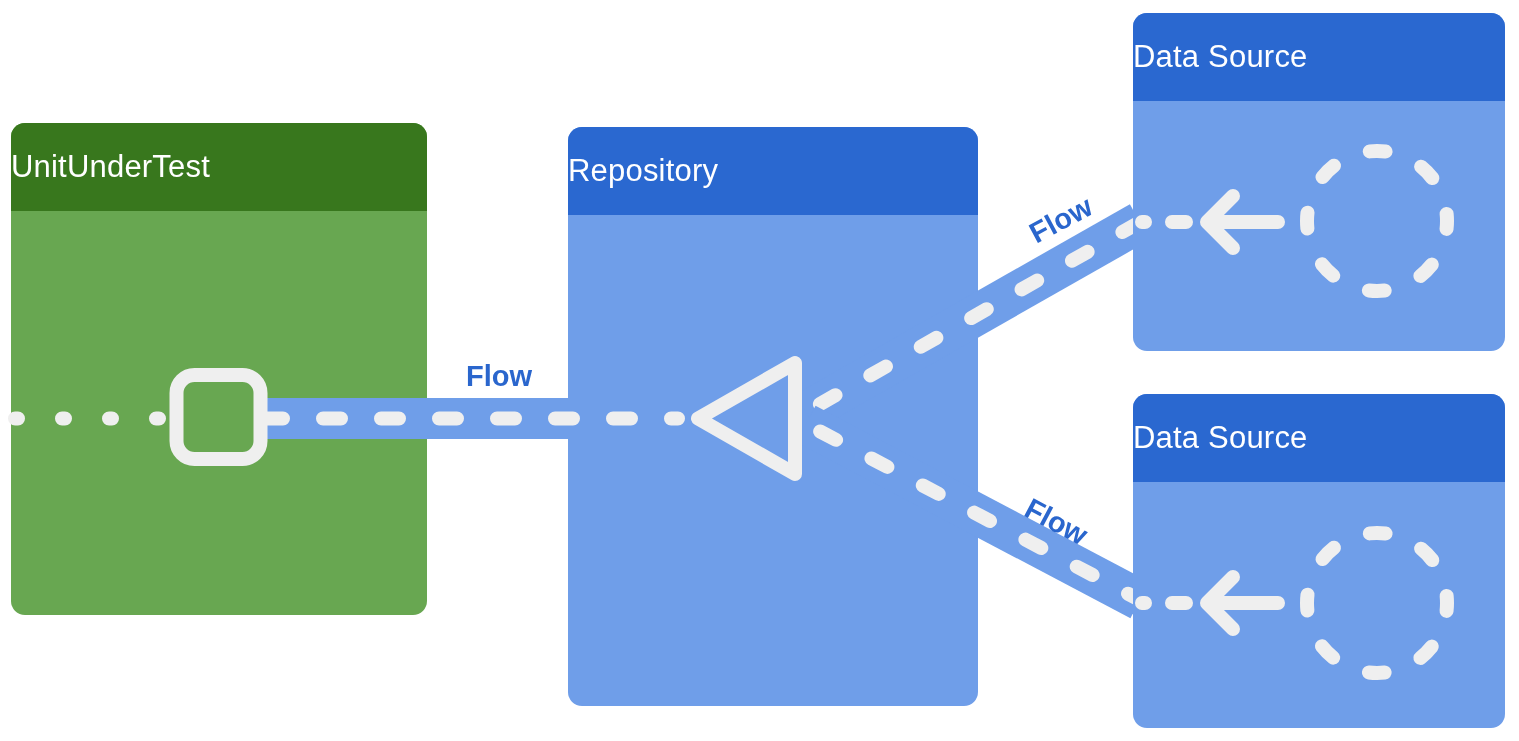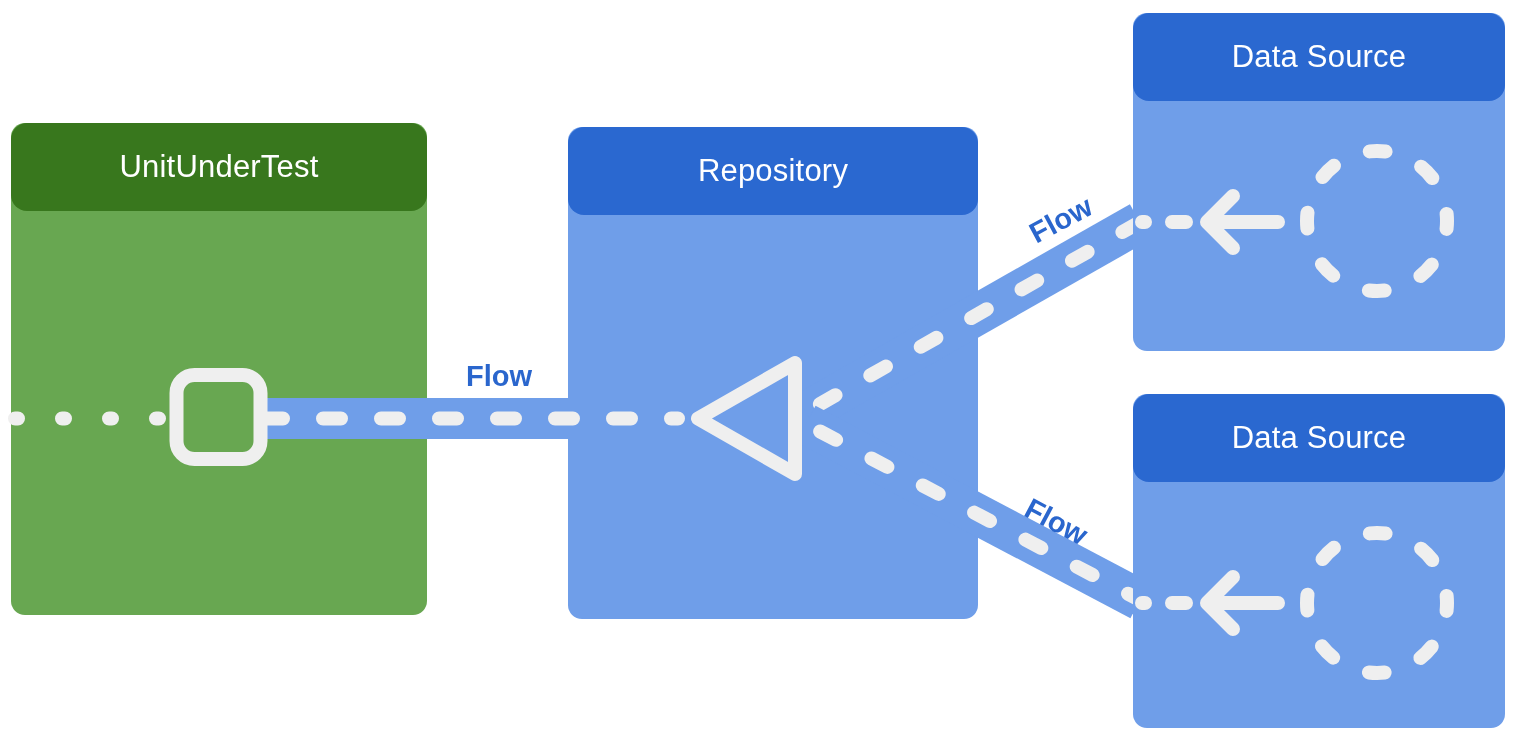--- a/index.html
+++ b/index.html
@@ -2,21 +2,21 @@
 <html style="--canvas: #ffffff; --green-header: #38771d; --green-body: #68a751; --blue-header: #2a68d0; --blue-body: #6f9ee9; --band: #6f9ee9; --mark: #efefef; --flow-label: #2a66cd; --title-text: #ffffff;"><head>
 <meta charset="utf-8">
 <style>
   html,body{margin:0;padding:0;background:#fff;}
   .stage{
     position:relative;width:1519px;height:741px;overflow:hidden;
     background:var(--canvas,#ffffff);
     font-family:"Liberation Sans",sans-serif;
   }
   .box{position:absolute;border-radius:14px;overflow:hidden;background:var(--bod);z-index:1;}
-  .box-header{height:88px;background:var(--hdr);display:flex;align-items:center;justify-content:center;border-radius:16px;}
+  .box-header{height:88px;background:var(--hdr);display:flex;align-items:center;}
   .box-title{color:var(--title-text,#fff);font-size:31px;letter-spacing:.2px;}
   .overlay{position:absolute;left:0;top:0;z-index:2;pointer-events:none;}
   .band{stroke:var(--band);fill:none;}
   .mark{stroke:var(--mark);fill:none;stroke-linecap:round;stroke-linejoin:round;}
   .dash{stroke-width:14;stroke-dasharray:18 40;}
   .dots{stroke-width:14;stroke-dasharray:3 44;}
   .thick{stroke-width:14;}
   .circ{stroke-width:14;stroke-dasharray:16 39;stroke-dashoffset:8;}
   .flow-label{
     position:absolute;z-index:3;color:var(--flow-label);
@@ -30,21 +30,21 @@
 <body>
 
 <div class="stage">
 
   <div class="box" style="left:11px;top:123px;width:416px;height:492px;--hdr:var(--green-header);--bod:var(--green-body);">
     <div class="box-header">
       <div class="box-title">UnitUnderTest</div>
     </div>
   </div>
 
-  <div class="box" style="left:568px;top:127px;width:410px;height:492px;--hdr:var(--blue-header);--bod:var(--blue-body);">
+  <div class="box" style="left:568px;top:127px;width:410px;height:579px;--hdr:var(--blue-header);--bod:var(--blue-body);">
     <div class="box-header">
       <div class="box-title">Repository</div>
     </div>
   </div>
 
   <div class="box" style="left:1133px;top:13px;width:372px;height:338px;--hdr:var(--blue-header);--bod:var(--blue-body);">
     <div class="box-header">
       <div class="box-title">Data Source</div>
     </div>
   </div>

